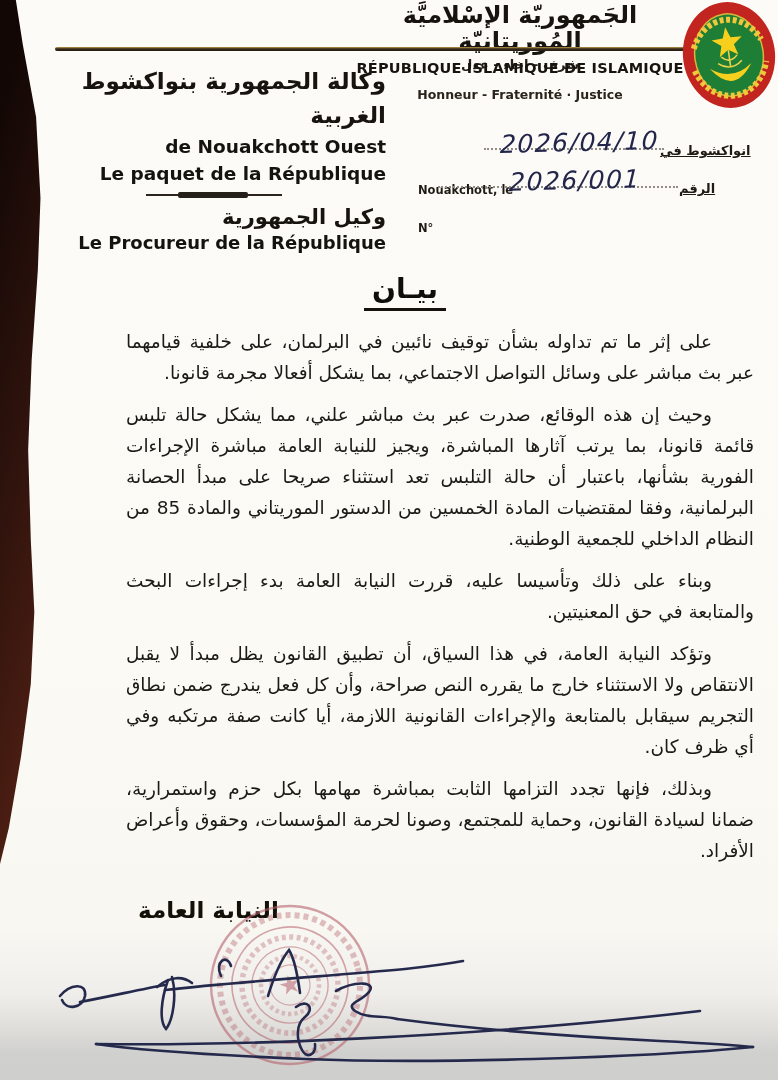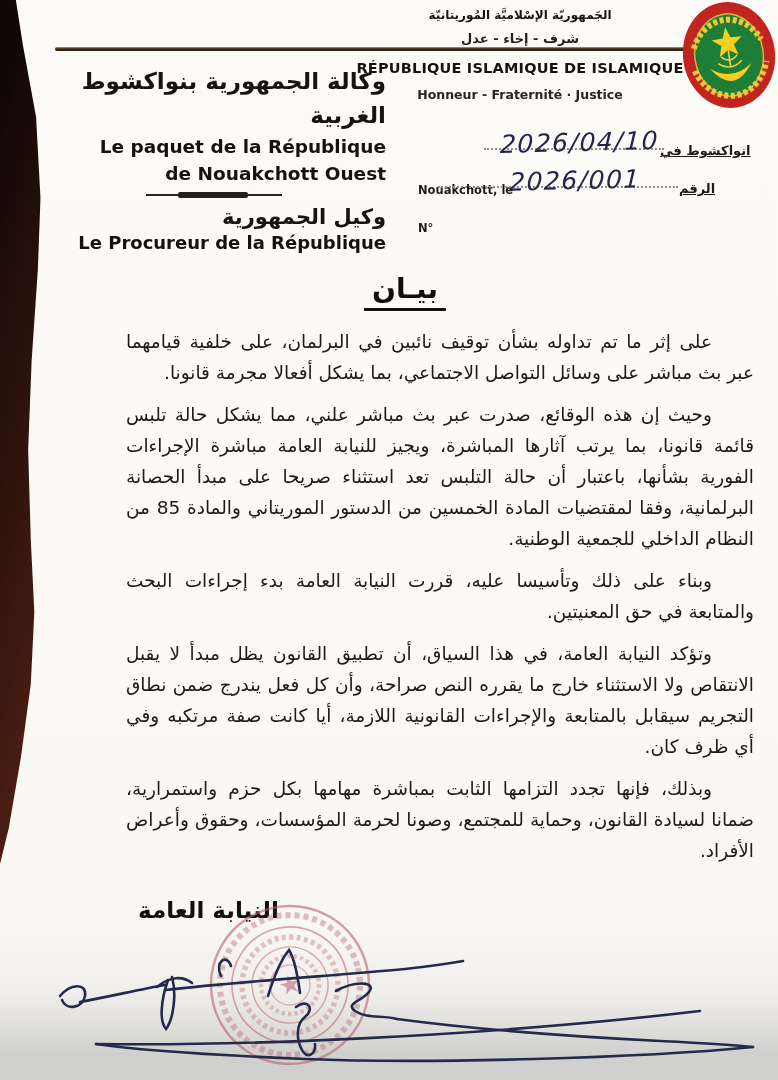--- a/index.html
+++ b/index.html
@@ -14,21 +14,21 @@
   }
   
   .edge-strip{
     position:absolute;left:0;top:0;width:44px;height:900px;
     background:linear-gradient(105deg,#120705 10%,#34150e 55%,#4a1d12 80%,#6b3a28 100%);
     clip-path:polygon(0 0,36% 0,52% 5%,82% 13%,92% 22%,86% 30%,72% 40%,64% 50%,70% 60%,78% 68%,70% 76%,48% 84%,20% 92%,0 96%);
     filter:blur(.4px);
   }
   
   .hdr-center{position:absolute;left:360px;top:2px;width:320px;text-align:center;}
-  .ar-state{font-size:12px;font-weight:bold;color:#17130e;direction:rtl;letter-spacing:0;line-height:26px;}
+  .ar-state{font-size:24px;font-weight:bold;color:#17130e;direction:rtl;letter-spacing:0;line-height:26px;}
   .ar-motto{font-size:13px;font-weight:bold;color:#241e16;direction:rtl;margin-top:3px;}
   .rule{position:absolute;left:55px;top:47px;width:634px;height:4px;
     background:linear-gradient(180deg,#c2a04c 0%,#3a2c1d 45%,#241a10 100%);border-radius:2px;}
   .fr-state{position:absolute;left:350px;top:60px;width:340px;text-align:center;}
   .fr-state .t1{font-size:14.5px;font-weight:bold;color:#17130e;letter-spacing:.2px;}
   .fr-state .t2{font-size:12.5px;font-weight:bold;color:#2a241c;margin-top:11px;}
   .emblem{position:absolute;left:681px;top:0px;}
   
   .office{position:absolute;left:42px;top:64px;width:344px;text-align:right;}
   .office .ar1{font-size:23px;font-weight:bold;color:#17130e;direction:rtl;line-height:34px;}
@@ -80,22 +80,22 @@
         <path d="M12 66 A38 44 0 0 0 84 66" fill="none" stroke="#f0c83c" stroke-width="6" stroke-dasharray="4 2.6"></path>
         <polygon fill="#f7d01e" points="48,27 51.9,37.7 63.2,38.1 54.3,45 57.4,55.9 48,49.6 38.6,55.9 41.7,45 32.8,38.1 44.1,37.7"></polygon>
         <path d="M27 66 Q48 96 69 66 Q48 82 27 66 Z" fill="#f7d01e"></path>
         <path d="M48 50 v16 M40 56 q8 8 16 0 M36 62 q12 10 24 0" stroke="#e8d34c" stroke-width="1.6" fill="none"></path>
       </g>
     </svg>
   </div>
 
   <div class="office">
     <div class="ar1">وكالة الجمهورية بنواكشوط الغربية</div>
+    <div class="fr1">de Nouakchott Ouest</div>
     <div class="fr1">Le paquet de la République</div>
-    <div class="fr1">de Nouakchott Ouest</div>
     <div class="div"></div>
     <div class="ar2">وكيل الجمهورية</div>
     <div class="fr2">Le Procureur de la République</div>
   </div>
 
   <div class="ref-label-fr" style="left:418px;top:144px;">Nouakchott, le</div>
   <div class="ref-dots" style="left:484px;top:148px;width:180px;"></div>
   <div class="ref-value" style="left:500px;top:128px;width:150px;">2026/04/10</div>
   <div class="ref-label-ar" style="left:660px;top:143px;">انواكشوط في</div>
 

